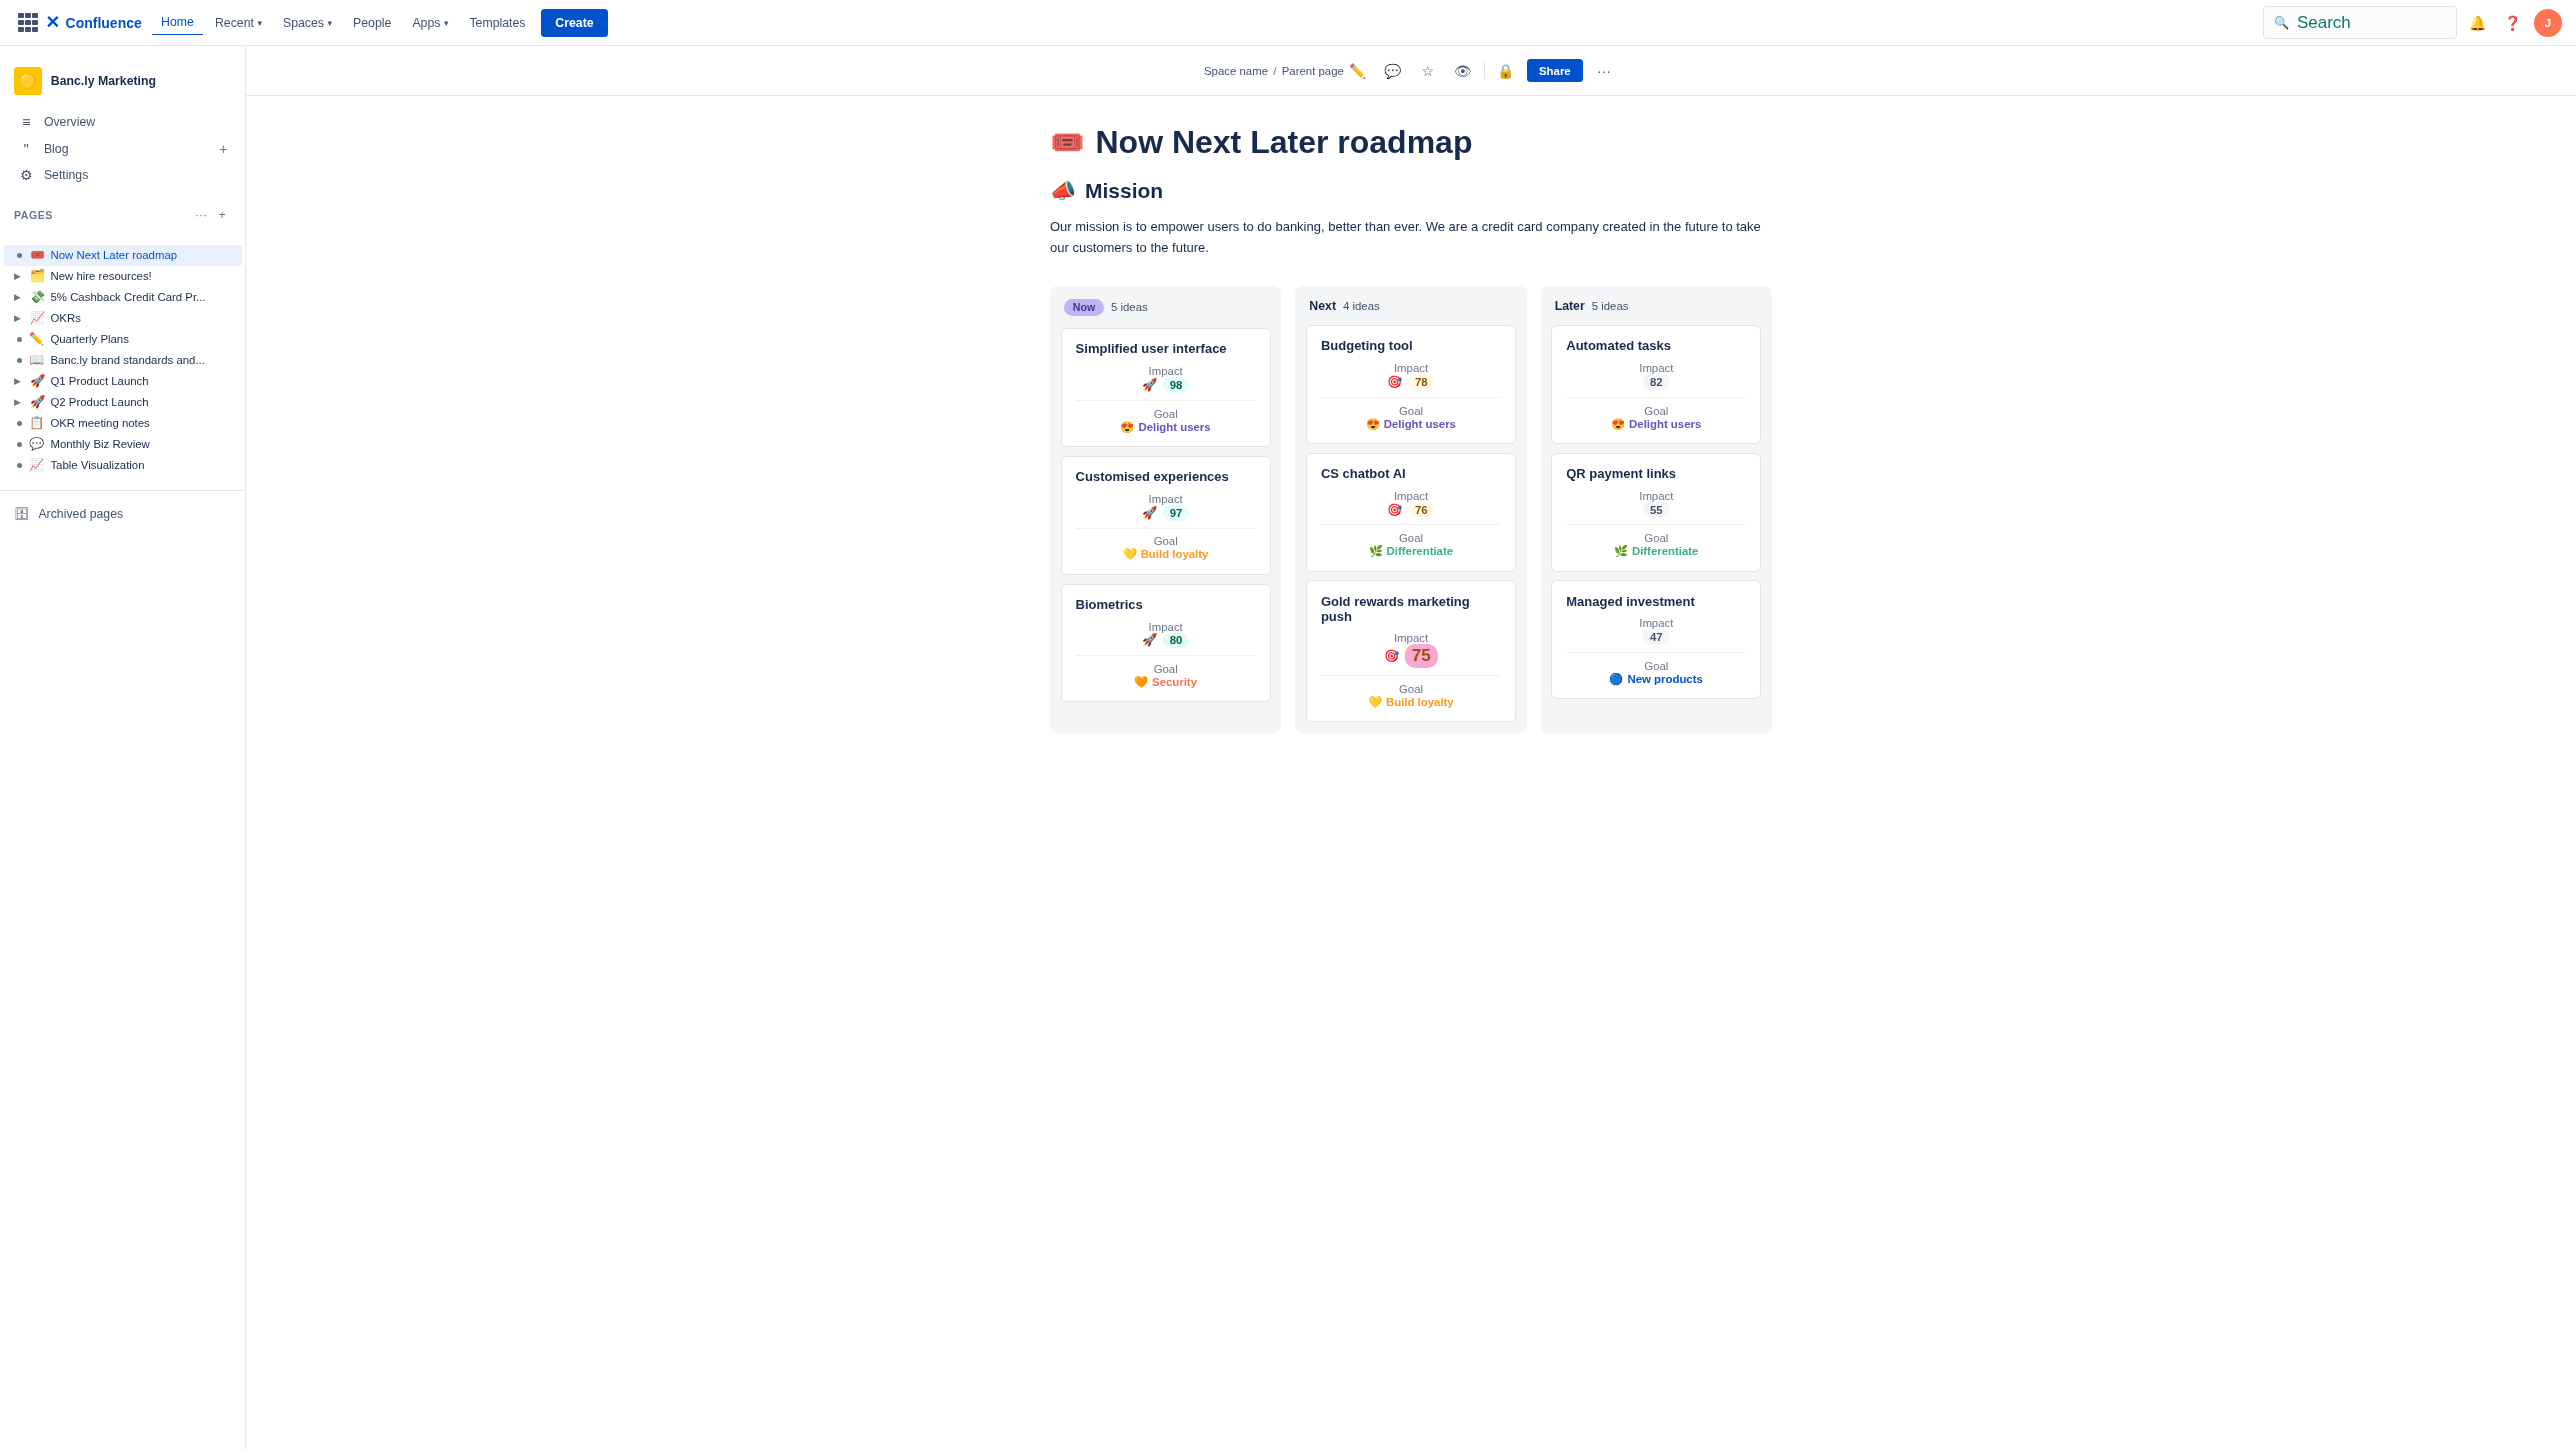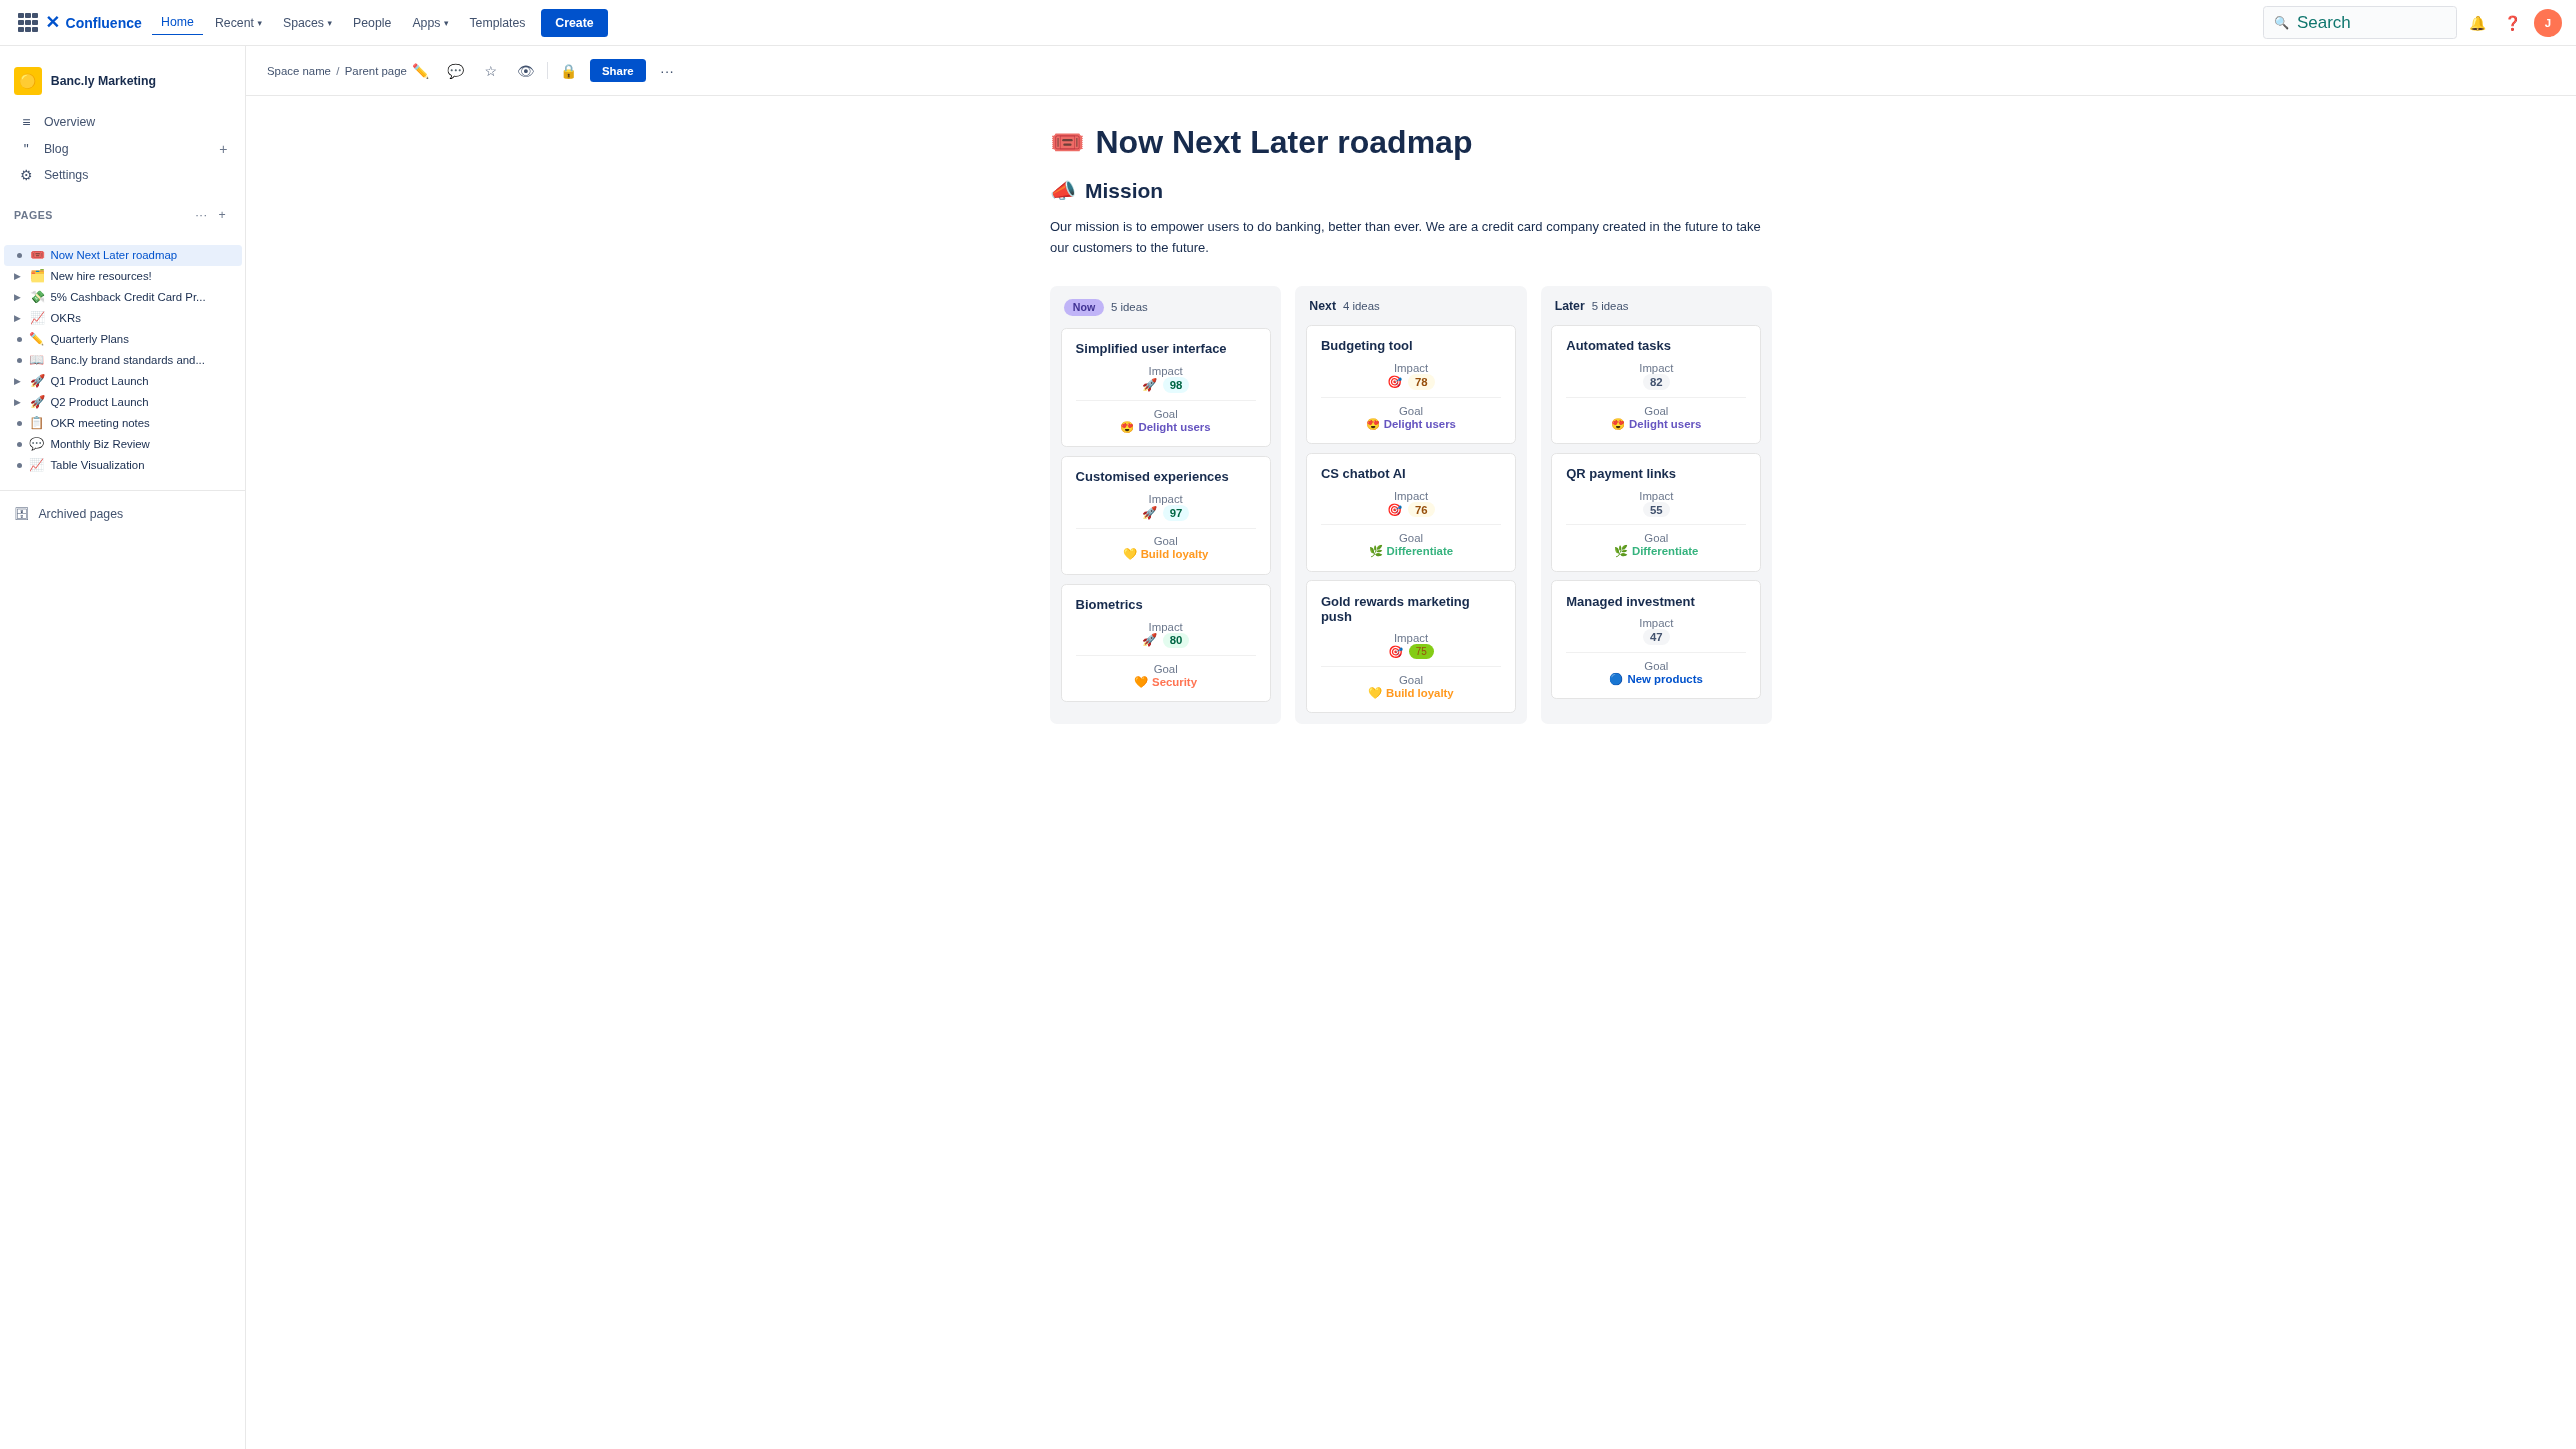--- a/index.html
+++ b/index.html
@@ -57,21 +57,21 @@
     .tree-bullet { width: 5.3px; height: 5.3px; border-radius: 50%; background: #6b778c; margin: 0 2.6px; }
     .tree-emoji { font-size: 12.3px; }
 
     .sidebar-bottom { margin-top: 14px; border-top: 0.9px solid #e8e8e8; padding: 10.6px 14px; }
     .archived-item { display: flex; align-items: center; gap: 8.8px; cursor: pointer; color: #42526e; padding: 5.3px 0; }
 
     
     .content-area { flex: 1; overflow-y: auto; background: #fff; }
 
     
-    .page-header-bar { display: flex; align-items: center; justify-content: flex-start; padding: 10.6px 21px; border-bottom: 0.9px solid #e8e8e8; }
+    .page-header-bar { display: flex; align-items: center; justify-content: center; padding: 10.6px 21px; border-bottom: 0.9px solid #e8e8e8; }
     .breadcrumb { display: flex; align-items: center; gap: 5.3px; font-size: 11.4px; color: #42526e; }
     .breadcrumb-sep { color: #6b778c; }
     .page-actions { display: flex; align-items: center; gap: 7px; }
     .page-action-icon { width: 28px; height: 28px; display: flex; align-items: center; justify-content: center; border-radius: 3.5px; cursor: pointer; color: #42526e; font-size: 14px; }
     .page-divider { width: 0.9px; height: 17.6px; background: #dfe1e6; }
     .share-btn { background: #0052cc; color: #fff; border: none; border-radius: 3.5px; padding: 5.3px 12.3px; font-weight: 600; font-size: 11.4px; cursor: pointer; }
 
     
     .page-content { max-width: 792px; margin: 0 auto; padding: 28px 35px; }
     .page-title { display: flex; align-items: center; gap: 10.6px; font-size: 32px; font-weight: 700; color: #172b4d; margin-bottom: 17.6px; }
@@ -106,21 +106,21 @@
     .goal-tag.security { color: #ff7452; }
     .goal-tag.differentiate { color: #36b37e; }
     .goal-tag.new-products { color: #0052cc; }
 
     
     .impact-98 { background: #e6fcff; color: #006644; font-weight: 700; padding: 1.8px 7px; border-radius: 10.6px; font-size: 11.4px; }
     .impact-97 { background: #e6fcff; color: #006644; font-weight: 700; padding: 1.8px 7px; border-radius: 10.6px; font-size: 11.4px; }
     .impact-80 { background: #e3fcef; color: #006644; font-weight: 700; padding: 1.8px 7px; border-radius: 10.6px; font-size: 11.4px; }
     .impact-78 { background: #fffae6; color: #974f0c; font-weight: 700; padding: 1.8px 7px; border-radius: 10.6px; font-size: 11.4px; }
     .impact-76 { background: #fffae6; color: #974f0c; font-weight: 700; padding: 1.8px 7px; border-radius: 10.6px; font-size: 11.4px; }
-    .impact-75 { background: #84cc16; color: #974f0c; font-weight: 400; padding: 1.8px 7px; border-radius: 10.6px; font-size: 10px; }
+    .impact-75 { background: #f9a8d4; color: #974f0c; font-weight: 700; padding: 1.8px 7px; border-radius: 10.6px; font-size: 17px; }
     .impact-56 { background: #f4f5f7; color: #42526e; font-weight: 700; padding: 1.8px 7px; border-radius: 10.6px; font-size: 11.4px; }
     .impact-55 { background: #f4f5f7; color: #42526e; font-weight: 700; padding: 1.8px 7px; border-radius: 10.6px; font-size: 11.4px; }
     .impact-47 { background: #f4f5f7; color: #42526e; font-weight: 700; padding: 1.8px 7px; border-radius: 10.6px; font-size: 11.4px; }
 
     .card-divider { height: 0.9px; background: #f0f0f0; margin: 7px 0; }
 
     .later-col-header { display: flex; align-items: center; gap: 7px; padding: 12.3px 14px; }
   </style>
 </head>
 <body>

